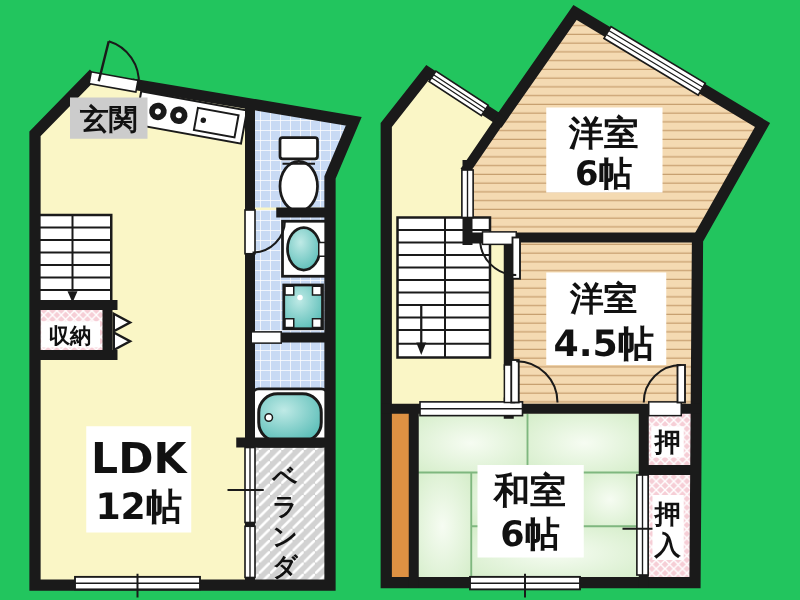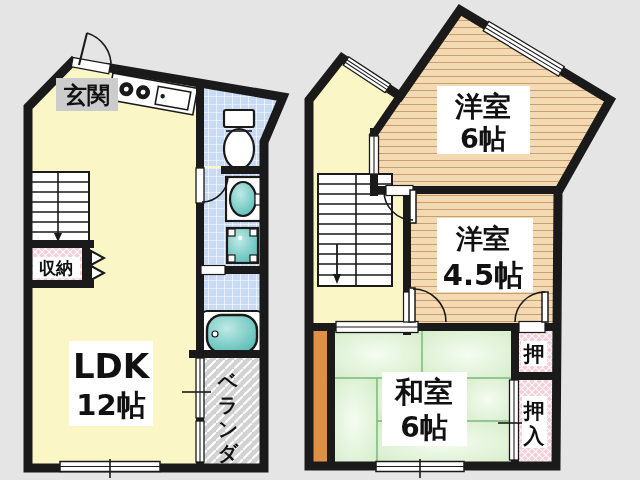--- a/index.html
+++ b/index.html
@@ -1,16 +1,16 @@
 <!DOCTYPE html>
 <html><head>
 <meta charset="utf-8">
 <style>
   html,body{margin:0;padding:0;background:#fff;}
-  .canvas{width:640px;height:480px;position:relative;background:#e5e5e5;overflow:hidden;}
+  .canvas{width:640px;height:480px;position:relative;background:#22c55e;overflow:hidden;}
   svg{display:block;}
   .rm-label{font-family:"DejaVu Sans",sans-serif;font-weight:bold;fill:#111;text-anchor:middle;}
 </style>
 </head>
 <body>
 
 <div class="canvas">
 <svg viewBox="0 0 640 480" width="640" height="480">
   <defs>
     <pattern id="tile" width="8" height="8" patternUnits="userSpaceOnUse">

